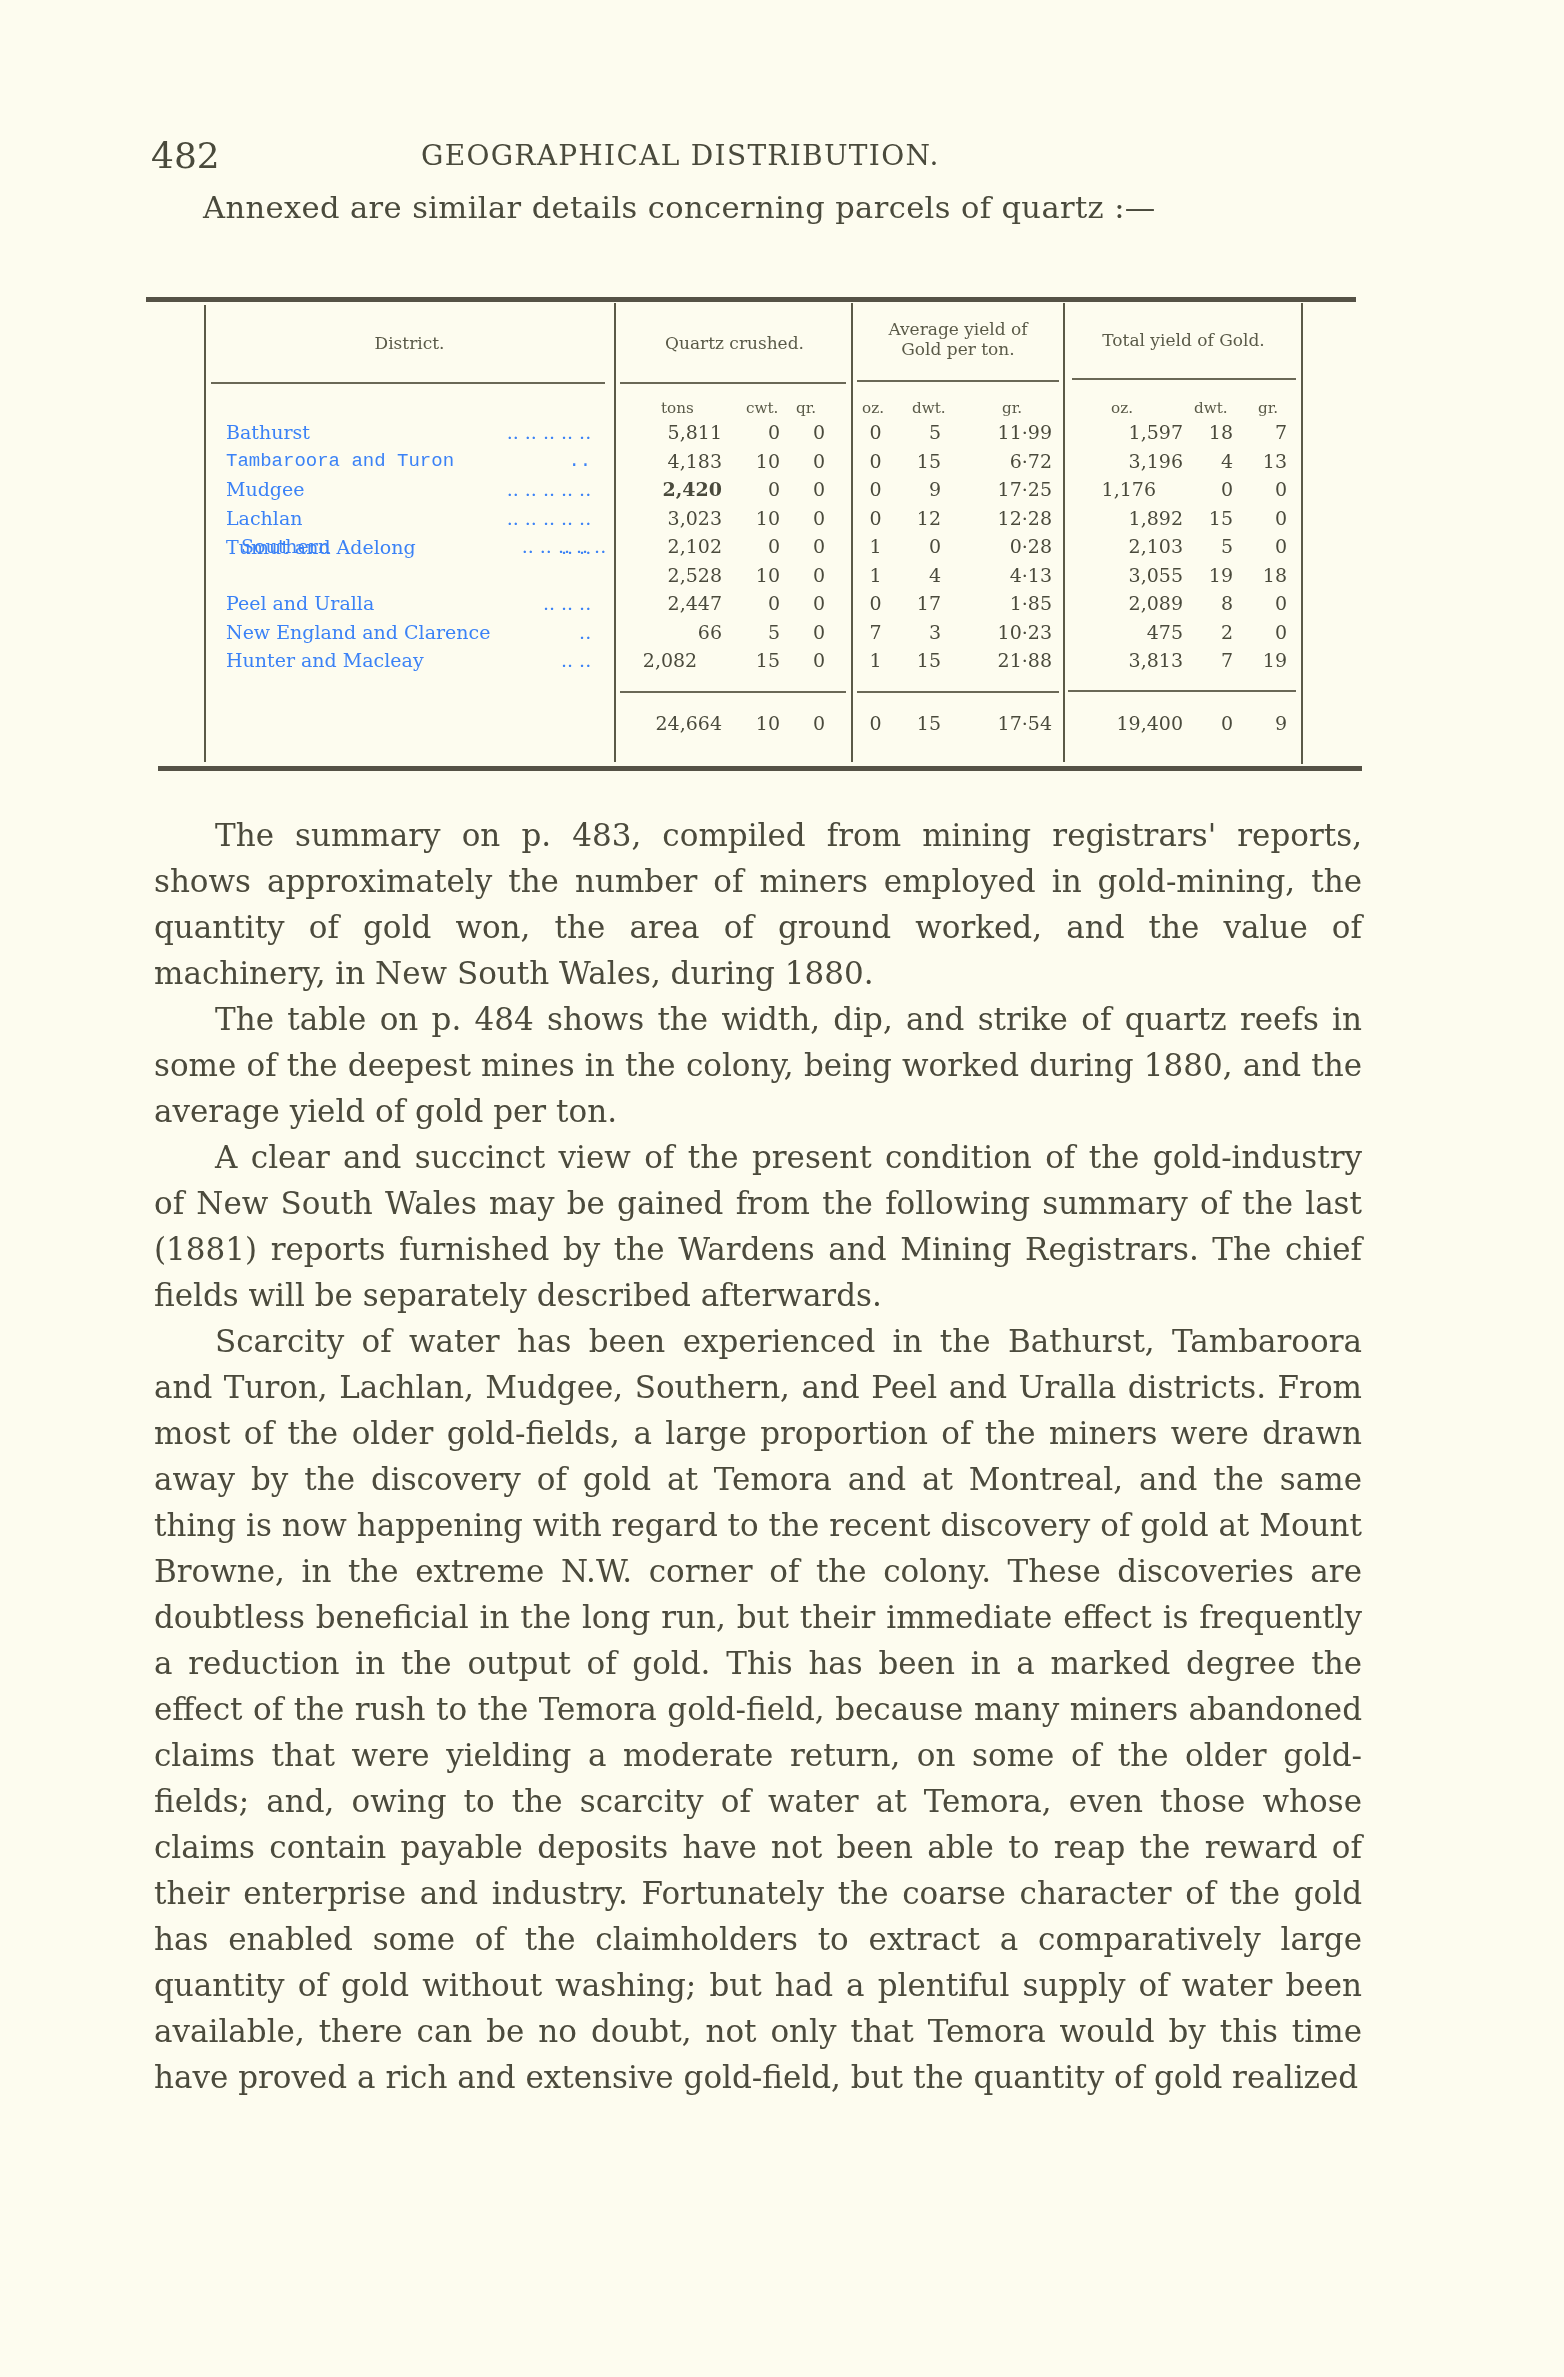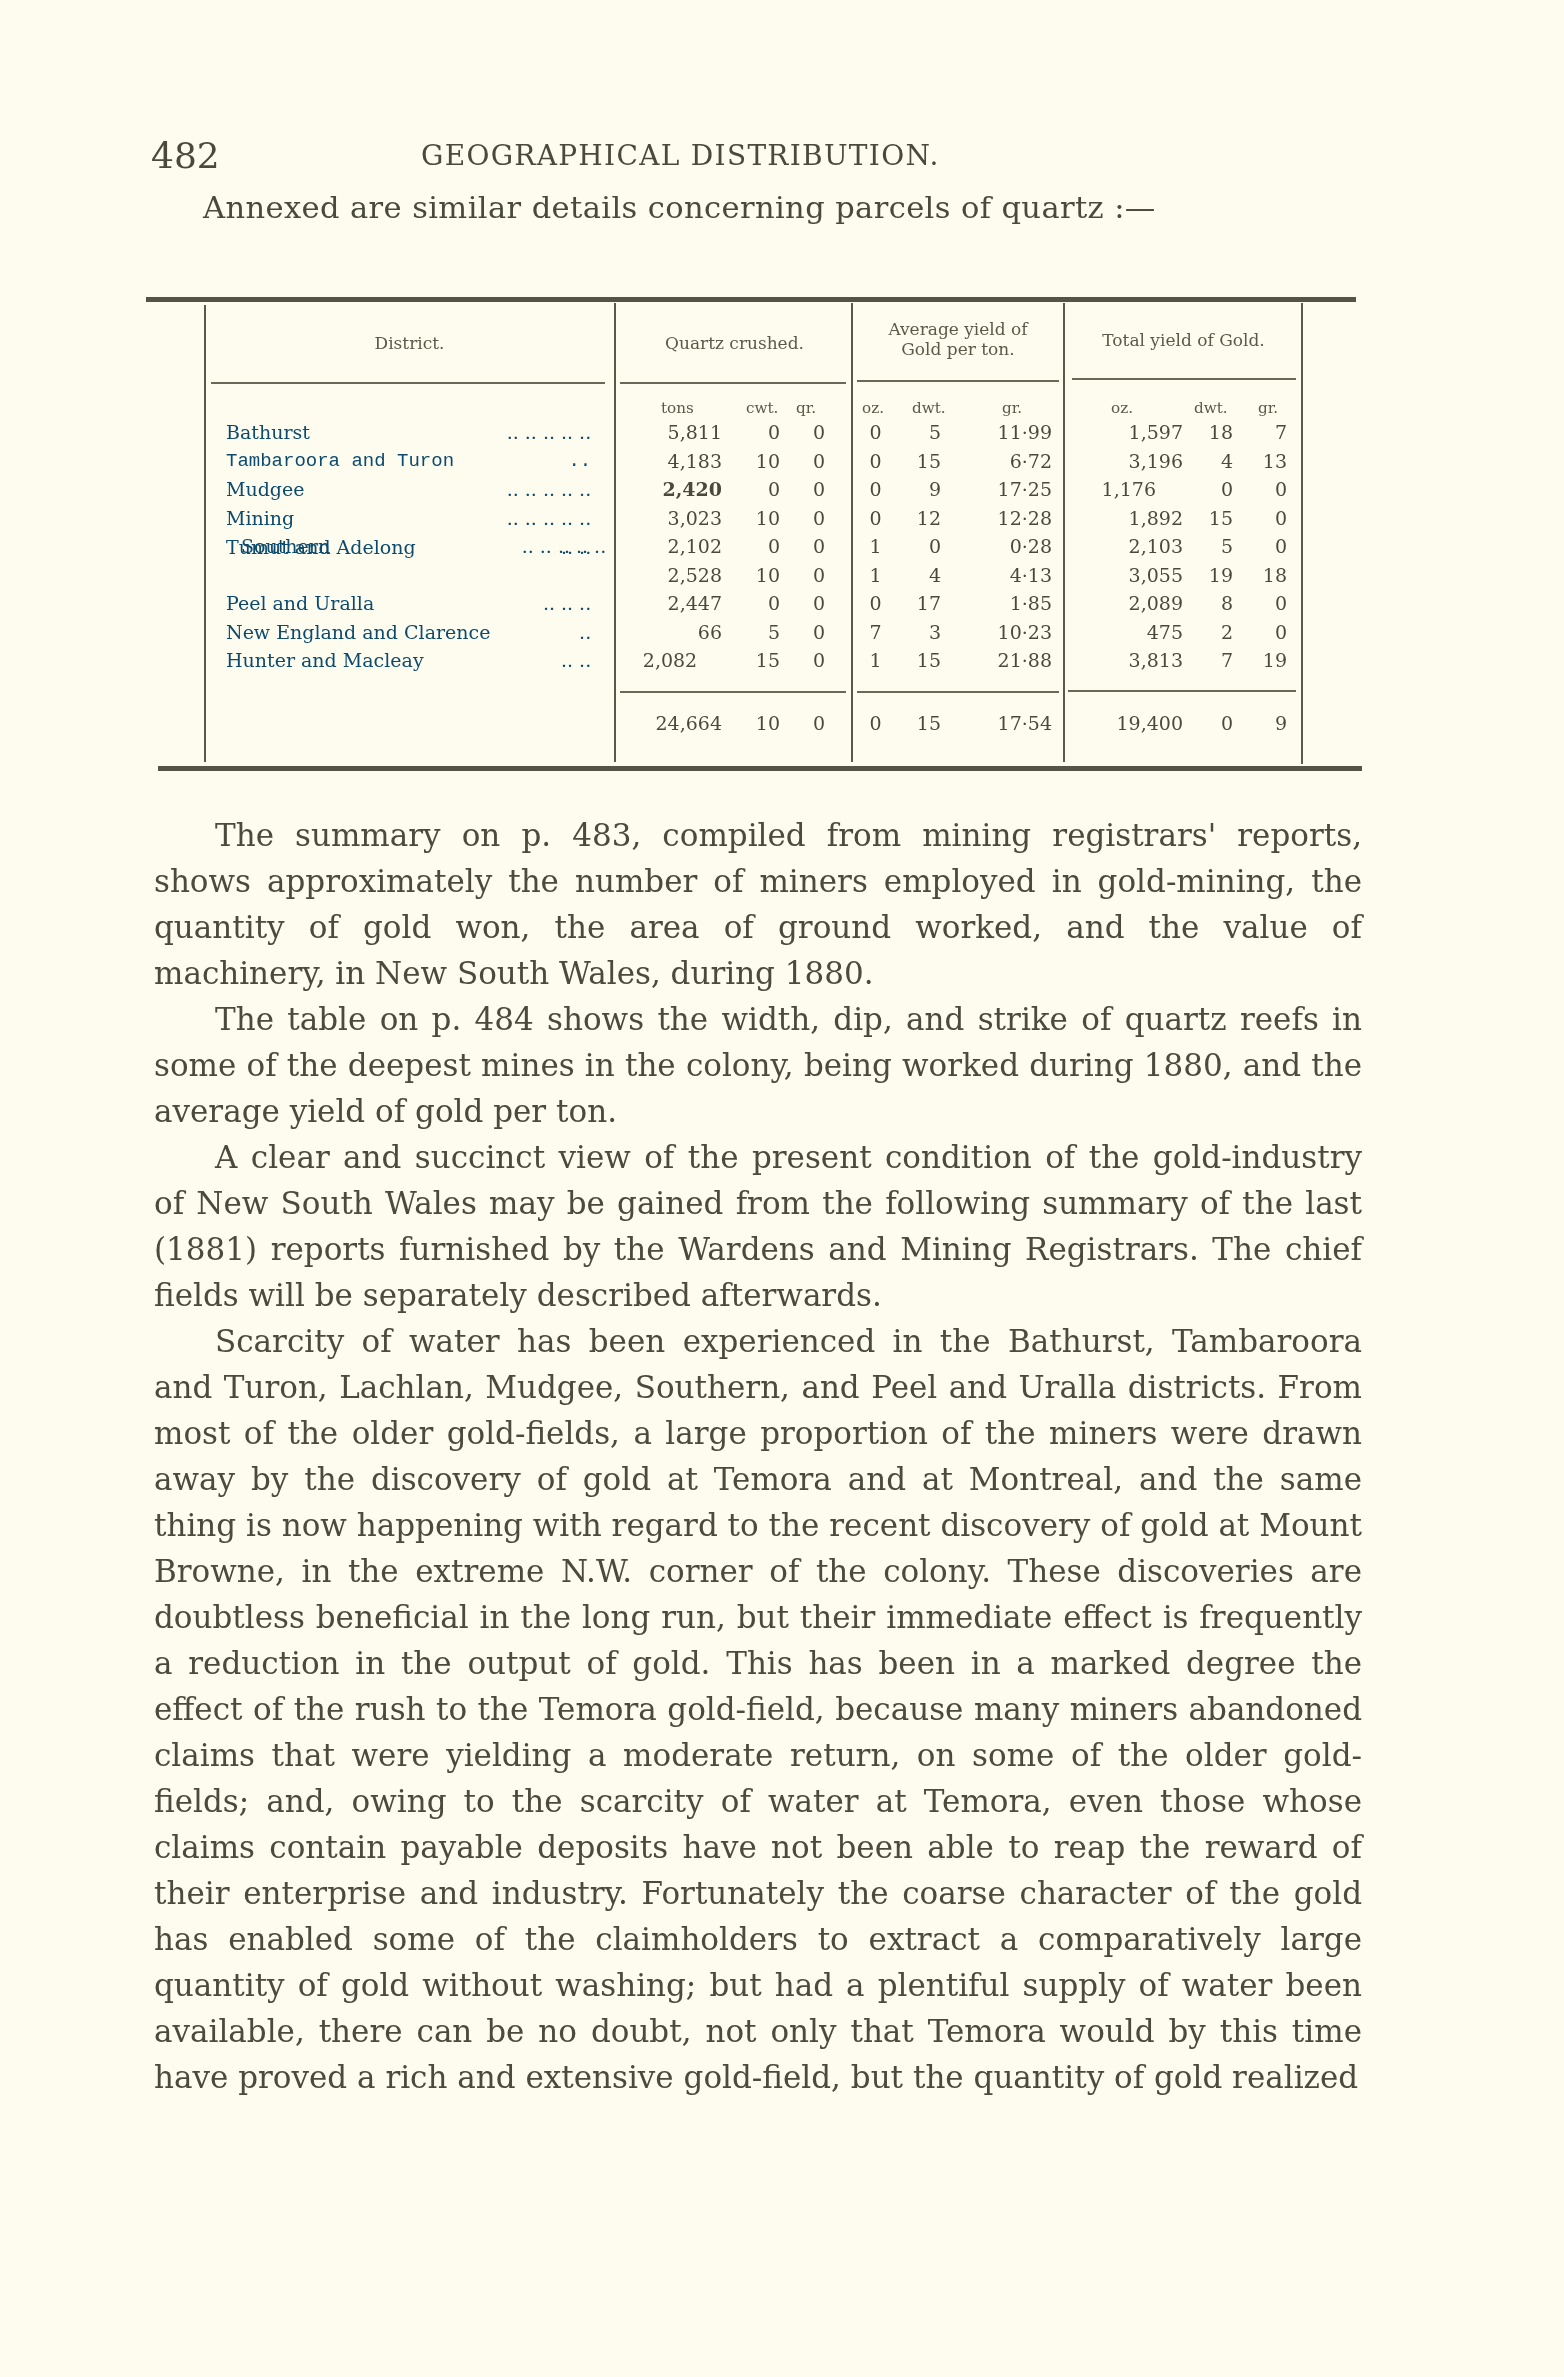--- a/index.html
+++ b/index.html
@@ -17,21 +17,21 @@
   .intro { left: 203px; top: 188px; font-size: 30.5px; line-height: 39px; letter-spacing: 0.4px; }
 
   .rule-thick { position: absolute; height: 4.5px; background: #555246; }
   .vline { position: absolute; width: 1.8px; background: #5b5a48; }
   .hline { position: absolute; height: 1.8px; background: #6a6856; }
 
   .th { position: absolute; text-align: center; font-size: 17px; line-height: 20px; color: #5a5a48; }
   .unit { position: absolute; font-size: 15.2px; line-height: 18px; color: #5a5a48; }
   .cell { position: absolute; font-size: 19px; line-height: 23px; }
   .r { text-align: right; }
-  .district { position: absolute; left: 226px; width: 376px; font-size: 19px; line-height: 23px; white-space: nowrap; color: #0c4a6e; }
+  .district { position: absolute; left: 226px; width: 376px; font-size: 19px; line-height: 23px; white-space: nowrap; color: #3b82f6; }
   .district .dots { position: absolute; right: 10.8px; top: 0; }
 
   .body-text {
     position: absolute; left: 154px; top: 812px; width: 1208px;
     font-size: 31px; line-height: 46px;
     text-align: justify;
     color: #4b4a3c;
   }
   .body-text p { margin: 0; text-indent: 61px; }
 </style>
@@ -110,21 +110,21 @@
         <div class="cell r" style="left: 735px; width: 45px; top: 478px;">0</div>
         <div class="cell r" style="left: 789px; width: 36px; top: 478px;">0</div>
         <div class="cell r" style="left: 851px; width: 30.5px; top: 478px;">0</div>
         <div class="cell r" style="left: 896px; width: 45px; top: 478px;">9</div>
         <div class="cell r" style="left: 950px; width: 102px; top: 478px;">17·25</div>
         <div class="cell r" style="left: 1045px; width: 111px; top: 478px; text-align: right;">1,176</div>
         <div class="cell r" style="left: 1197px; width: 36px; top: 478px;">0</div>
         <div class="cell r" style="left: 1251px; width: 36px; top: 478px;">0</div>
       </div>
       <div>
-        <div class="district" style="top: 507px;"><span>Mining</span><span class="dots">.. .. .. .. ..</span></div>
+        <div class="district" style="top: 507px;"><span>Lachlan</span><span class="dots">.. .. .. .. ..</span></div>
         <div class="cell r" style="left: 618px; width: 104px; top: 507px;">3,023</div>
         <div class="cell r" style="left: 735px; width: 45px; top: 507px;">10</div>
         <div class="cell r" style="left: 789px; width: 36px; top: 507px;">0</div>
         <div class="cell r" style="left: 851px; width: 30.5px; top: 507px;">0</div>
         <div class="cell r" style="left: 896px; width: 45px; top: 507px;">12</div>
         <div class="cell r" style="left: 950px; width: 102px; top: 507px;">12·28</div>
         <div class="cell r" style="left: 1072px; width: 111px; top: 507px;">1,892</div>
         <div class="cell r" style="left: 1197px; width: 36px; top: 507px;">15</div>
         <div class="cell r" style="left: 1251px; width: 36px; top: 507px;">0</div>
       </div>

